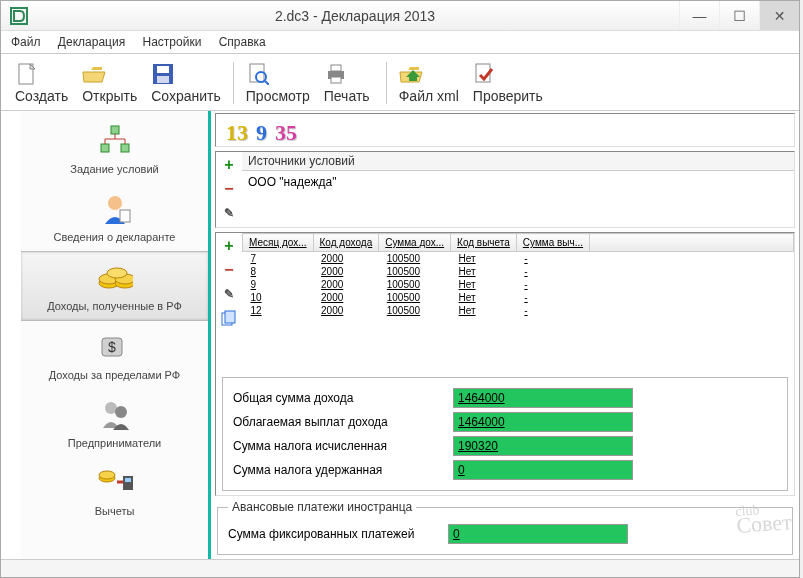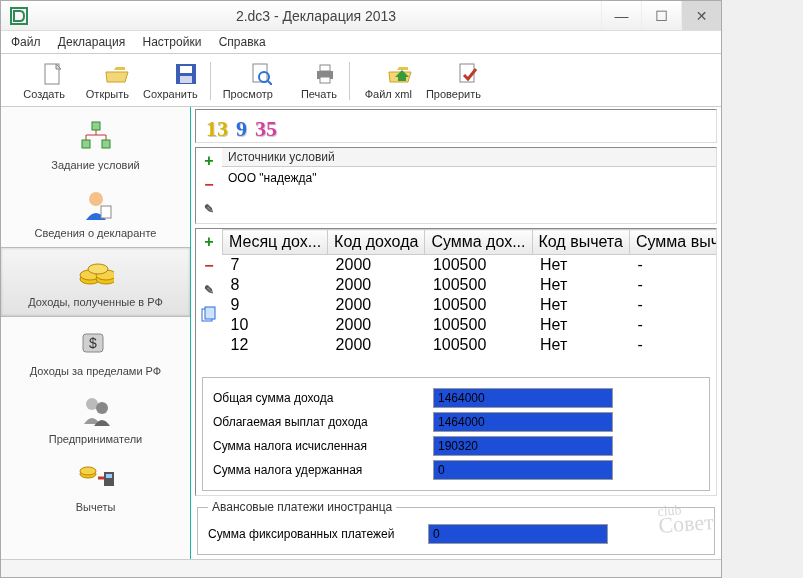--- a/index.html
+++ b/index.html
@@ -1,55 +1,55 @@
 <!DOCTYPE html>
 <html><head>
 <meta charset="utf-8">
 <style>
   * { box-sizing: border-box; }
   body { margin:0; font-family: Tahoma, Verdana, sans-serif; font-size:11px; background:#f0f0f0; color:#000; }
-  .window { width:722px; height:578px; border:1px solid #aaa; background:#fff; display:flex; flex-direction:column; overflow:hidden; position:relative;}
+  .window { width:800px; height:578px; border:1px solid #aaa; background:#fff; display:flex; flex-direction:column; overflow:hidden; position:relative;}
   .titlebar { height:30px; background:linear-gradient(#fff,#f0f0f0); display:flex; align-items:center; border-bottom:1px solid #ddd;}
   .titlebar .logo { width:24px; height:24px; margin-left:6px; display:flex; align-items:center; justify-content:center;}
   .titlebar .title { flex:1; text-align:center; font-size:14px; color:#444; }
   .winbtns { display:flex; height:100%; }
   .winbtn { width:40px; display:flex; align-items:center; justify-content:center; font-size:14px; color:#555; border-left:1px solid #eee;}
   .winbtn.close { background:#d9d9d9; }
   .menubar { padding:4px 10px; font-size:12px; color:#333; border-bottom:1px solid #ccc;}
   .menubar span { margin-right:14px; cursor:default;}
   .toolbar { display:flex; align-items:flex-start; padding:6px 8px 4px 8px; border-bottom:1px solid #ccc; gap:2px;}
-  .tbtn { display:flex; flex-direction:column; align-items:flex-end; justify-content:center; min-width:62px; padding:2px 6px; font-size:11px; color:#333; cursor:default;}
+  .tbtn { display:flex; flex-direction:column; align-items:flex-start; justify-content:center; min-width:62px; padding:2px 6px; font-size:14px; color:#333; cursor:default;}
   .tbtn .ico { width:24px; height:24px; display:flex; align-items:center; justify-content:center; margin-bottom:2px;}
   .tsep { width:1px; background:#ccc; align-self:stretch; margin:2px 4px;}
   .body { flex:1; display:flex; overflow:hidden;}
-  .sidebar { width:190px; border-right:1px solid #14b8a6; background:#fbfbfb; display:flex; flex-direction:column; align-items:stretch; padding:4px 0; overflow:hidden;}
+  .sidebar { width:190px; border-right:3px solid #14b8a6; background:#fbfbfb; display:flex; flex-direction:column; align-items:stretch; padding:4px 0; overflow:hidden;margin-left:20px;}
   .navitem { display:flex; flex-direction:column; align-items:center; padding:8px 4px; font-size:11px; color:#444; text-align:center; cursor:default;}
   .navitem .navico { width:36px; height:36px; display:flex; align-items:center; justify-content:center; margin-bottom:4px;}
   .navitem.active { background:linear-gradient(#f5f5f5,#e2e2e2); border-top:1px solid #bbb; border-bottom:1px solid #bbb; box-shadow:inset 0 0 3px rgba(0,0,0,.2);}
   .main { flex:1; display:flex; flex-direction:column; overflow:hidden; position:relative;}
   .ratebar { height:34px; border:1px inset #ddd; margin:2px 4px; display:flex; align-items:flex-end; gap:8px; padding:0 10px; background:#fff;}
   .ratebar span { font-family:"Comic Sans MS", cursive; font-size:22px; font-weight:bold; text-shadow:1px 1px #ccc;}
   .rate13{ color:#d8b400;} .rate9{color:#2a6fdb;} .rate35{color:#d43fa0;}
   .panel { border:1px inset #ddd; margin:2px 4px; background:#fff; display:flex; flex-direction:column;}
   .row { display:flex; align-items:flex-start;}
   .sidebtns { width:26px; display:flex; flex-direction:column; align-items:center; padding:4px 0; gap:6px;}
   .sidebtns .sb { width:18px; height:18px; display:flex; align-items:center; justify-content:center; font-size:16px; font-weight:bold; cursor:default;}
   .sb.plus{color:#1a8f1a;} .sb.minus{color:#c0392b;} .sb.edit{color:#555;font-size:12px;}
   .grouplabel { padding:2px 6px; font-size:12px; color:#333; border-bottom:1px solid #ccc; background:#f5f5f5;}
   .listwrap {flex:1; display:flex; flex-direction:column;}
   .listbox { height:56px; padding:4px 6px; font-size:12px; background:#fff; overflow:auto;}
   .tablewrap { flex:1; overflow:auto; position:relative;}
-  table.datagrid { width:100%; border-collapse:collapse; font-size:16px;}
+  table.datagrid { width:100%; border-collapse:collapse; font-size:10px;text-decoration:underline;}
   table.datagrid th { background:linear-gradient(#fdfdfd,#e9e9e9); border:1px solid #ccc; padding:3px 6px; font-weight:normal; text-align:left; white-space:nowrap; position:sticky; top:0;}
   table.datagrid td { padding:1px 8px; white-space:nowrap;}
   fieldset { border:1px solid #bbb; margin:4px 6px; padding:6px 10px; font-size:12px;}
   fieldset legend { padding:0 4px; color:#333;}
   .formrow { display:flex; align-items:center; margin:4px 0; }
   .formrow label { flex:0 0 220px;}
-  .formrow input { flex:0 0 180px; border:1px solid #999; padding:2px 4px; font-size:12px; background:#1d4ed8;}
+  .formrow input { flex:0 0 180px; border:1px solid #999; padding:2px 4px; font-size:12px; background:#22c55e;text-decoration:underline;}
   .statusbar { height:18px; border-top:1px solid #ccc;background:#f5f5f5;}
   .watermark{position:absolute; right:8px; bottom:26px; font-family:cursive; font-size:22px; color:rgba(200,200,200,.7); pointer-events:none; transform:rotate(-4deg); line-height:.8;}
   .watermark small{font-size:14px; display:block;}
 </style>
 </head>
 <body>
 
 <div class="window">
   <div class="titlebar">
     <div class="logo">

